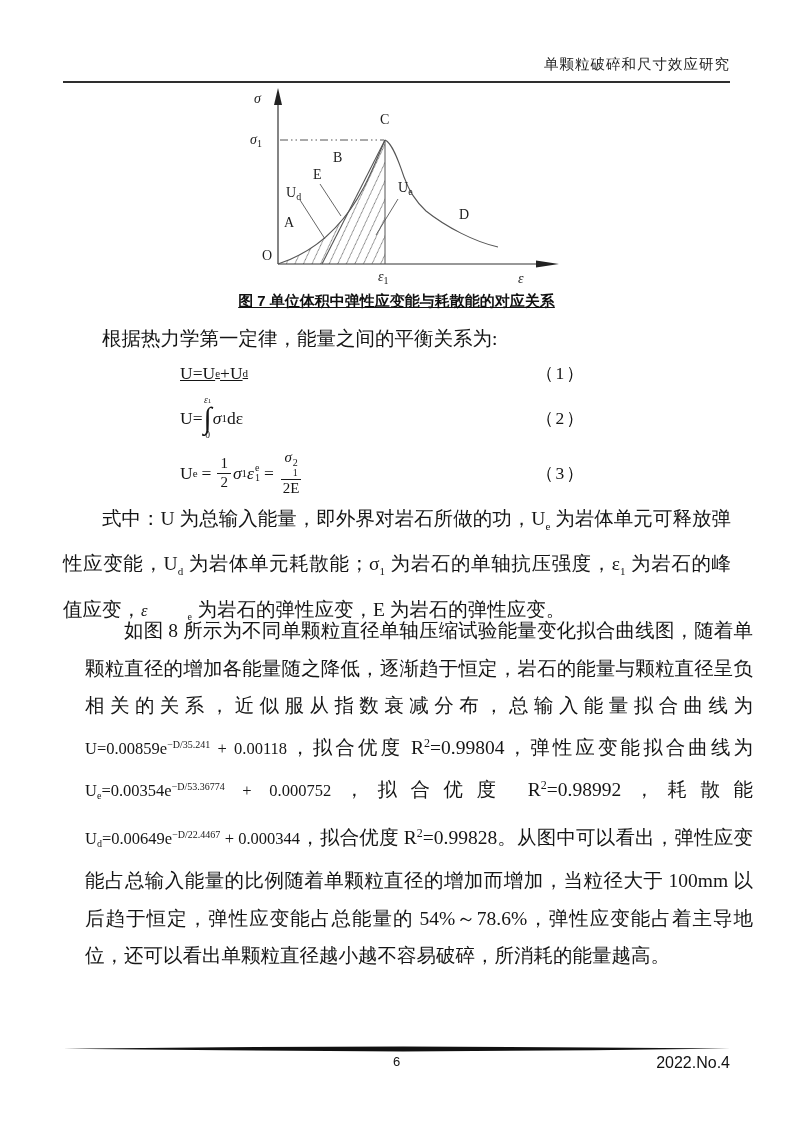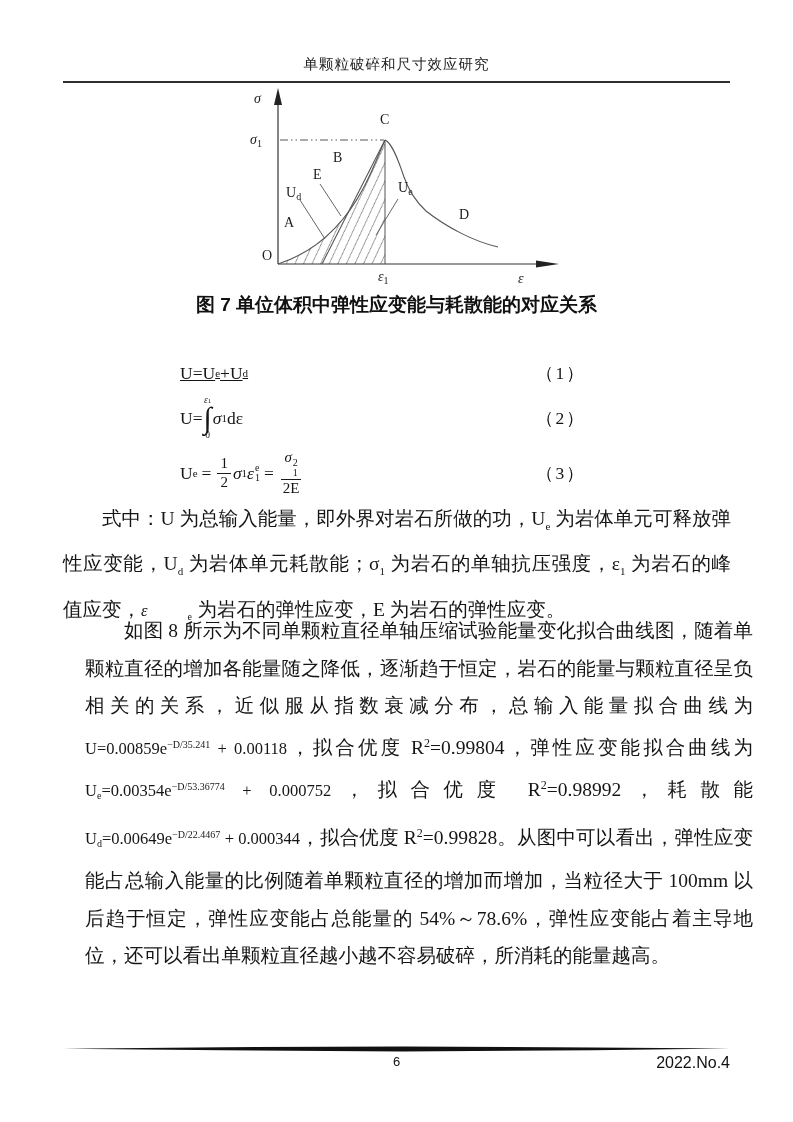--- a/index.html
+++ b/index.html
@@ -1,25 +1,25 @@
 <!DOCTYPE html>
 <html><head>
 <meta charset="utf-8">
 <style>
   html,body{margin:0;padding:0;background:#888;}
   .page{position:relative;width:793px;height:1122px;background:#fff;margin:0 auto;
         font-family:"Liberation Serif",serif;color:#1a1a1a;overflow:hidden;}
-  .header-title{position:absolute;top:55px;left:63px;width:667px;text-align:center;
+  .header-title{position:absolute;top:55px;left:63px;width:667px;text-align:right;
         font-size:14.5px;color:#222;letter-spacing:1px;}
   .header-rule{position:absolute;top:81px;left:63px;width:667px;height:2px;background:#2e2e2e;}
   .figwrap{position:absolute;top:87px;left:240px;width:330px;height:205px;}
   .figtext{font-family:"Liberation Serif","DejaVu Serif",serif;font-size:14px;fill:#1c1c1c;}
   .figsub{font-size:10px;}
   .caption{position:absolute;top:292px;left:63px;width:667px;text-align:center;
-        font-family:"Liberation Sans",sans-serif;font-weight:700;font-size:19px;color:#111;}
+        font-family:"Liberation Sans",sans-serif;font-weight:700;font-size:15px;color:#111;text-decoration:underline;}
   .bodytext{position:absolute;left:63px;width:668px;font-size:19.5px;line-height:37.5px;
         text-align:justify;margin:0;color:#151515;}
   .indent{text-indent:2em;}
   .intro{top:320px;}
   .para2{top:500px;}
   .para3{top:612px;margin-left:22px;}
   .fml{font-family:"Liberation Serif","DejaVu Serif",serif;font-size:16.5px;white-space:nowrap;}
   .fml sup{font-size:10px;vertical-align:6px;letter-spacing:0;}
   .fml sub{font-size:10px;vertical-align:-3px;}
   .rsup{font-size:12px;vertical-align:7px;}
@@ -91,20 +91,21 @@
     <text class="figtext" x="93" y="75">B</text>
     <text class="figtext" x="140" y="37">C</text>
     <text class="figtext" x="219" y="132">D</text>
     <text class="figtext" x="73" y="92">E</text>
     <text class="figtext" x="46" y="110"><tspan>U</tspan><tspan class="figsub" dy="3">d</tspan></text>
     <text class="figtext" x="158" y="105"><tspan>U</tspan><tspan class="figsub" dy="3">e</tspan></text>
   </svg>
 
   <div class="caption">图 7  单位体积中弹性应变能与耗散能的对应关系</div>
 
+  <p class="bodytext indent intro">根据热力学第一定律，能量之间的平衡关系为:</p>
 
   <div class="eq-row eq1">
     <span class="formula">
         <span>U=U</span>
         <span class="eqsub">e</span>
         <span>+U</span>
         <span class="eqsub">d</span>
       </span>
     <span class="eqnum">（1）</span>
   </div>

